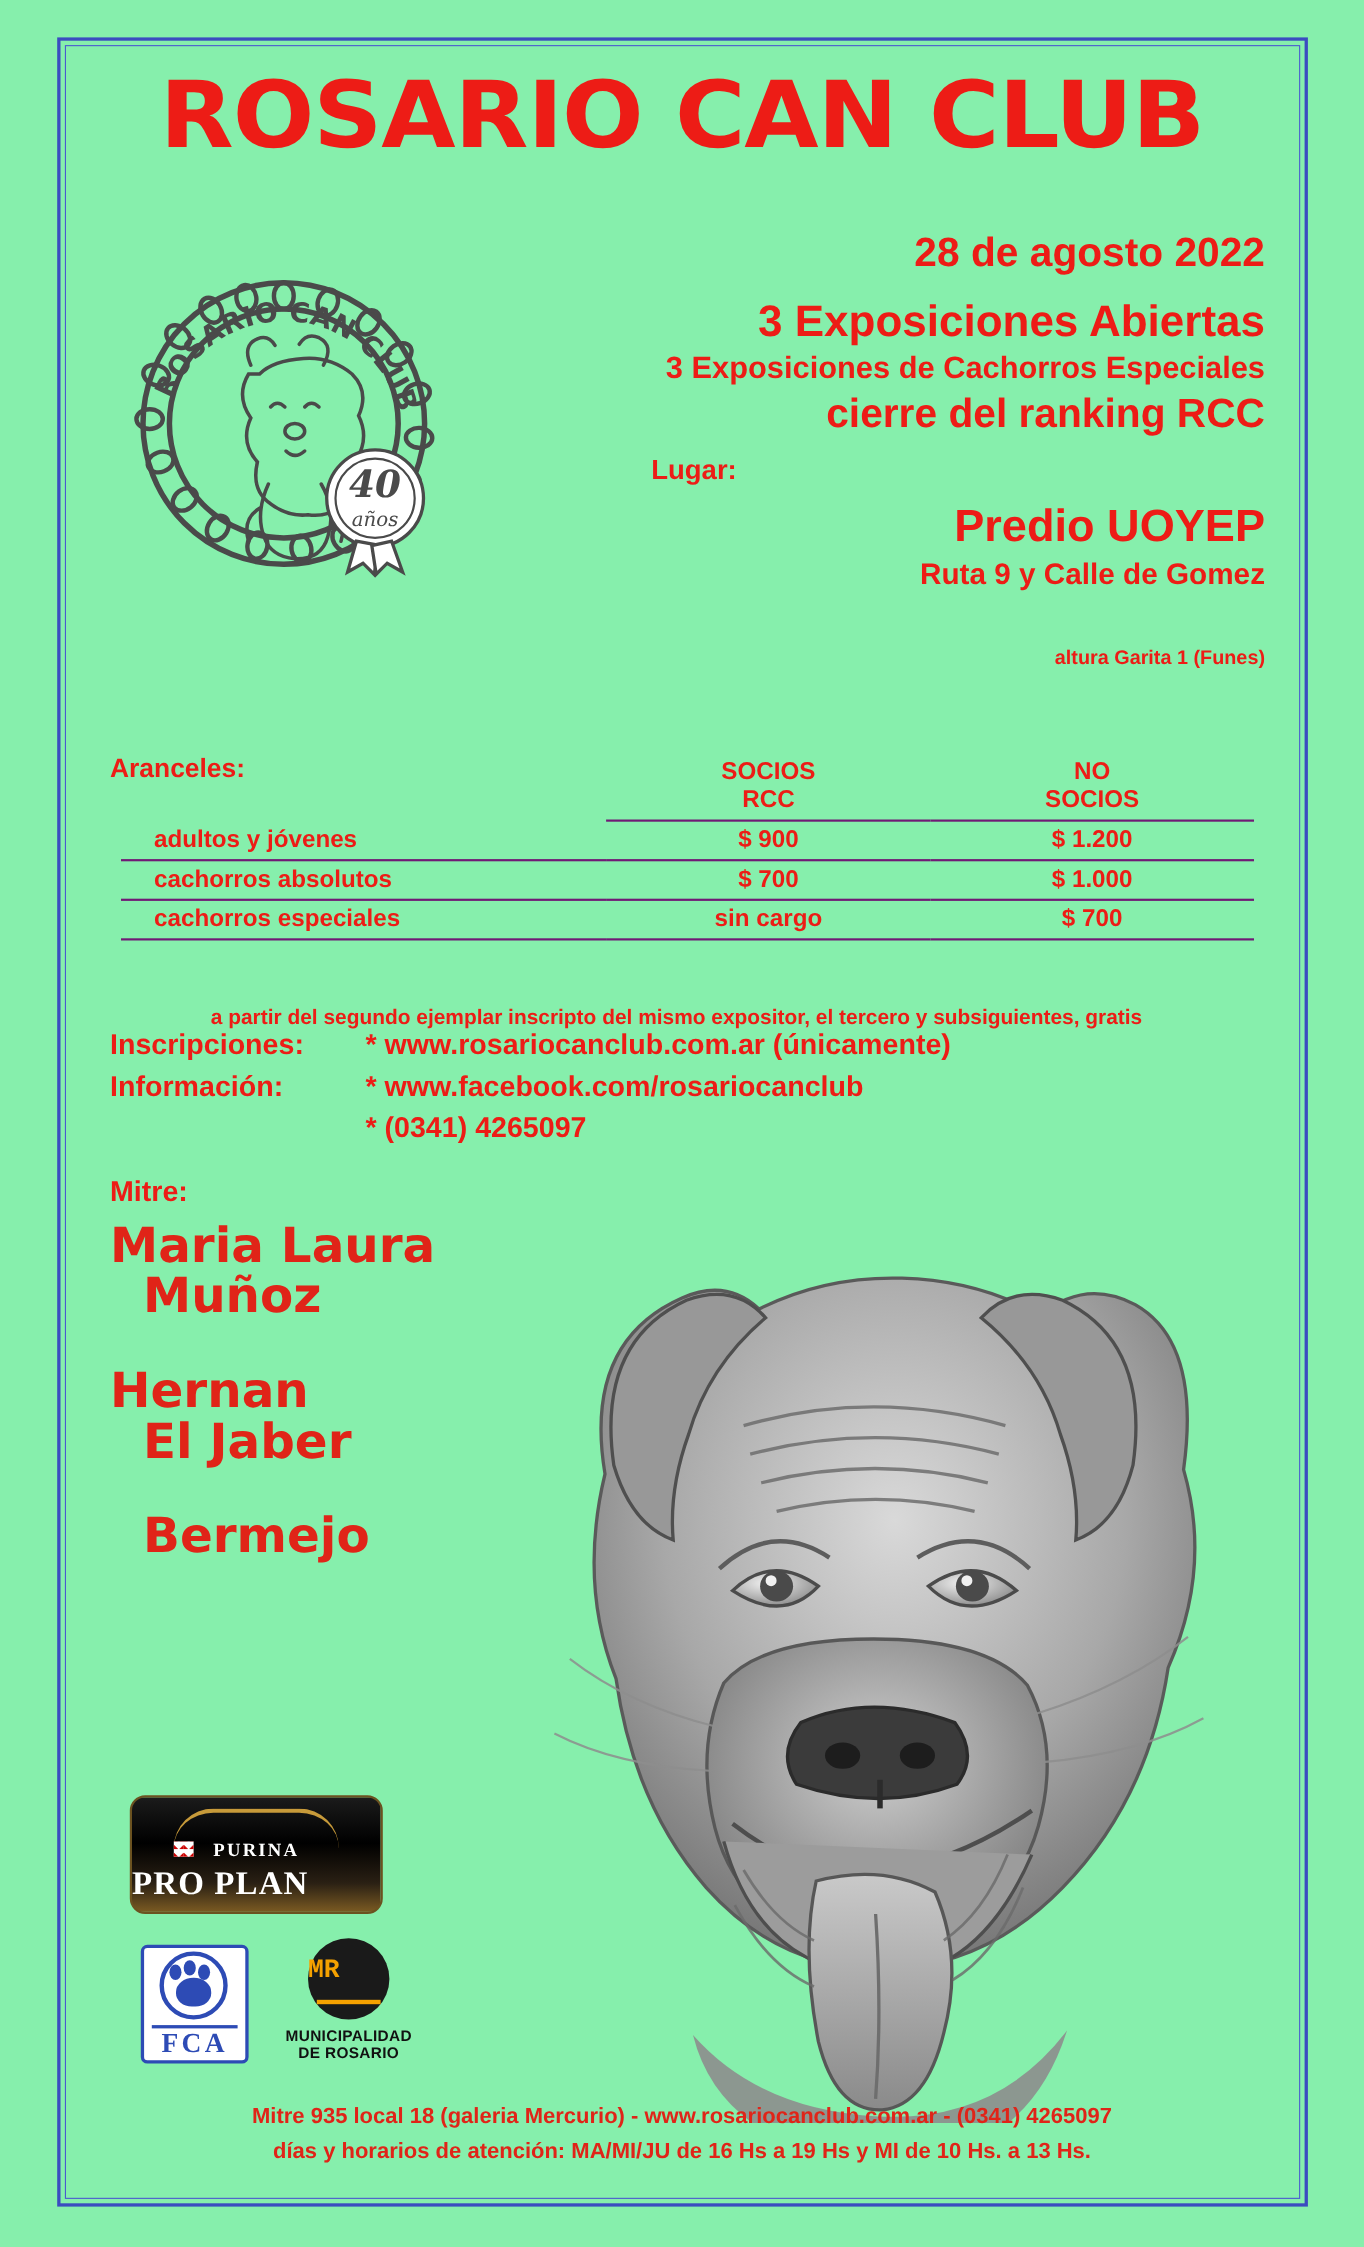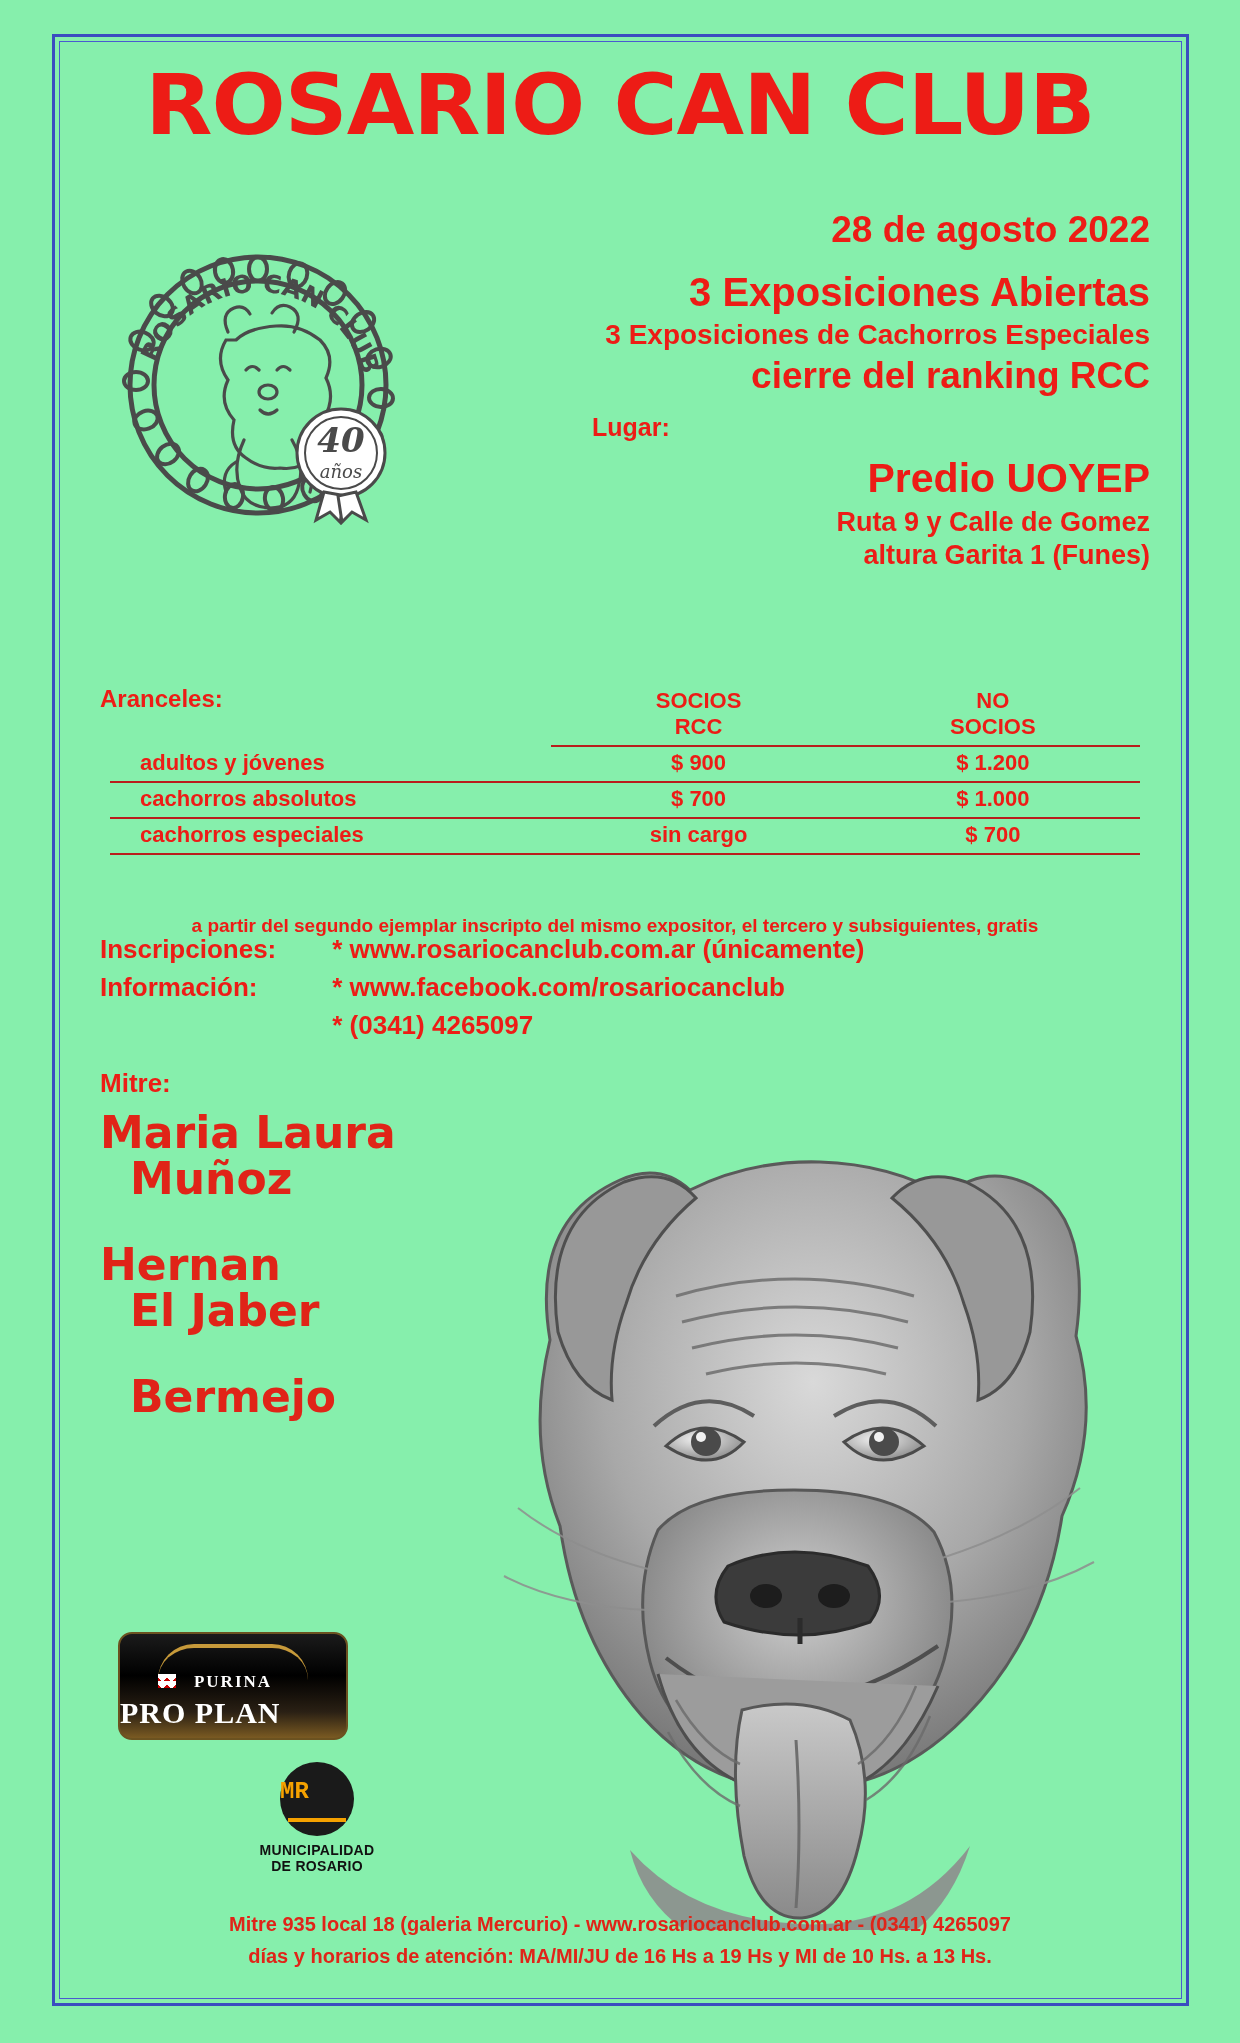--- a/index.html
+++ b/index.html
@@ -93,22 +93,23 @@
     font-size: 41px;
     line-height: 48px;
     margin-top: 12px;
   }
   .hr-ruta {
     font-size: 27px;
     line-height: 33px;
     margin-top: 4px;
   }
   .hr-altura {
-    font-size: 27px;
+    font-size: 18px;
     line-height: 33px;
+    margin-top: 43px;
   }
 
   
   .logo {
     position: absolute;
     left: 98px;
     top: 240px;
     width: 320px;
     height: 290px;
   }
@@ -155,21 +156,21 @@
     font-size: 22px;
     padding-bottom: 0;
   }
   .fees-table tr.head2 td {
     text-align: center;
     font-size: 22px;
     padding-top: 0;
   }
   .fees-table tr.head2 td.val,
   .fees-table tr.row td {
-    border-bottom: 2px solid #b91c1c;
+    border-bottom: 2px solid #701a75;
   }
   .fees-table tr.head2 td.lbl {
     border-bottom: none;
   }
   .fees-note {
     position: absolute;
     left: 0;
     top: 230px;
     width: 1030px;
     text-align: center;
@@ -633,20 +634,30 @@
     </svg>
   </div>
 
   <div class="proplan">
     <div class="arch"></div>
     <div class="checker"></div>
     <div class="purina">PURINA</div>
     <div class="proplan-txt">PRO PLAN</div>
   </div>
 
+  <div class="fca">
+    <div class="box"></div>
+    <div class="circle"></div>
+    <div class="paw-main"></div>
+    <div class="toe t1"></div>
+    <div class="toe t2"></div>
+    <div class="toe t3"></div>
+    <div class="bar"></div>
+    <div class="fca-txt">FCA</div>
+  </div>
 
   <div class="muni">
     <div class="disc">
       <div class="mr">MR</div>
       <div class="band"></div>
     </div>
     <span class="m1">MUNICIPALIDAD</span>
     <span class="m2">DE ROSARIO</span>
   </div>
 

